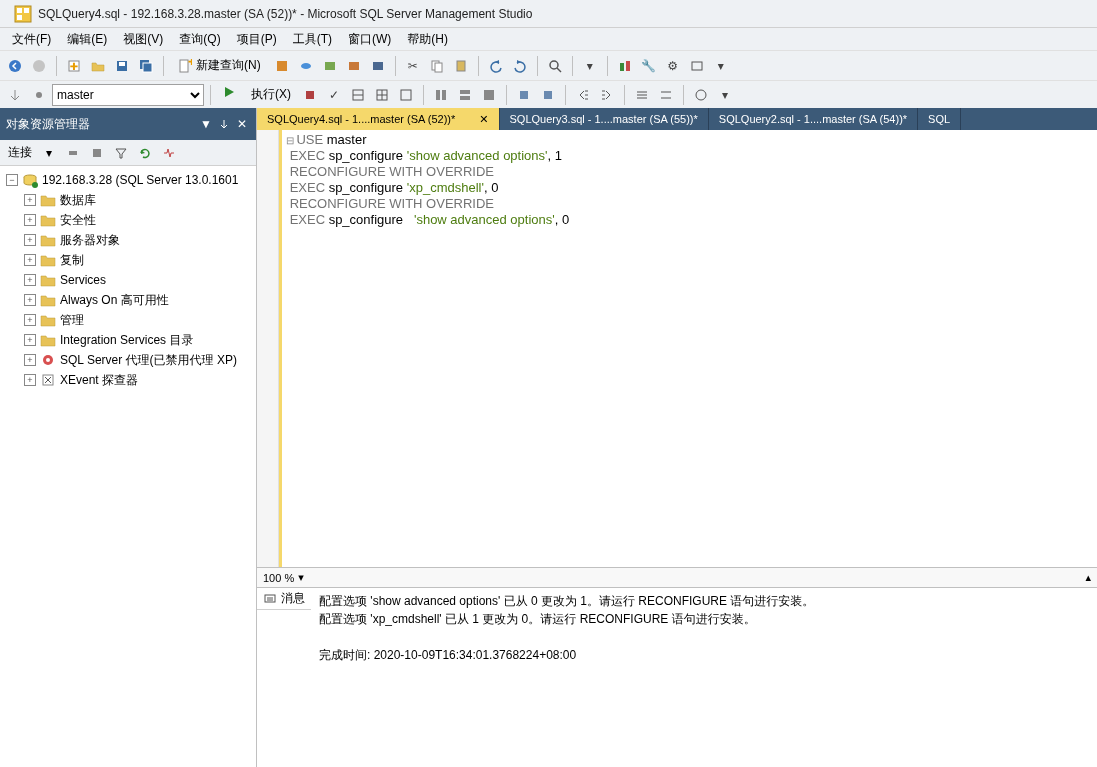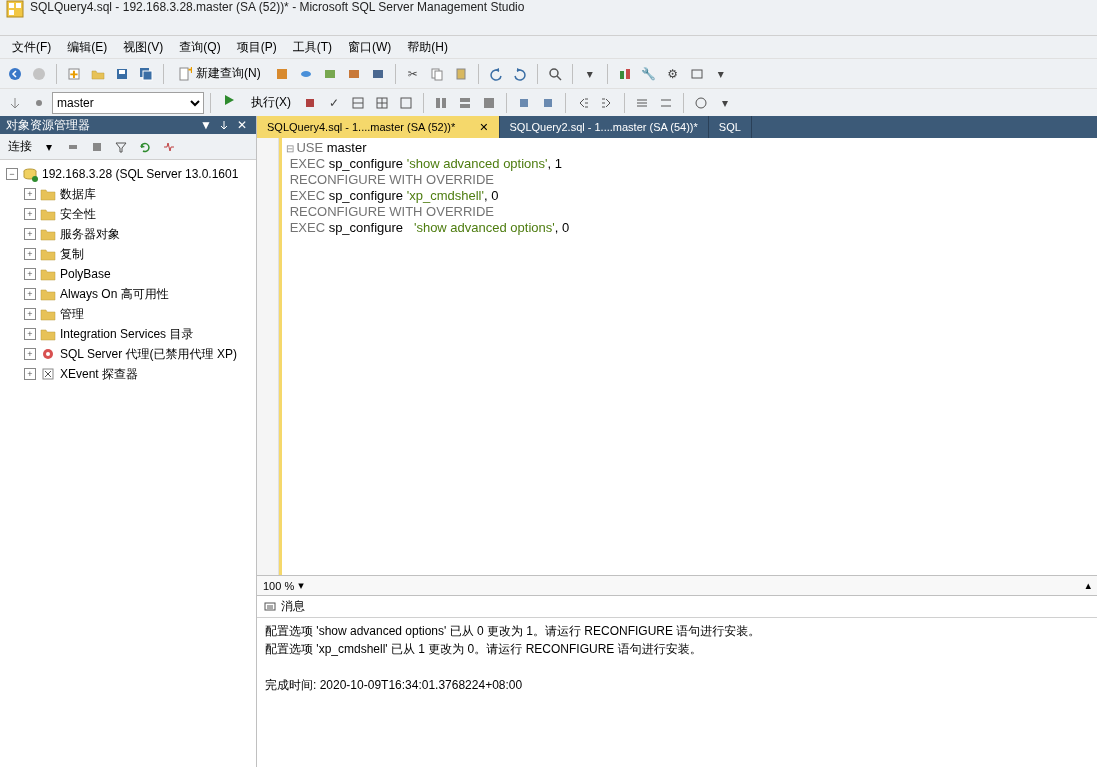--- a/index.html
+++ b/index.html
@@ -1,32 +1,32 @@
 <!DOCTYPE html>
 <html><head>
 <meta charset="utf-8">
 <style>
 * { margin: 0; padding: 0; box-sizing: border-box; font-family: "Microsoft YaHei", "Segoe UI", Tahoma, sans-serif; }
 body { background: #fff; font-size: 12px; color: #000; overflow: hidden; width: 1097px; height: 767px; }
-.titlebar { height: 36px; background: #eef1f4; display: flex; padding: 0 6px; border-bottom: 1px solid #d0d0d0; }
+.titlebar { height: 28px; background: #eef1f4; display: flex; align-items: center; padding: 0 14px; border-bottom: 1px solid #d0d0d0; }
 .titlebar .app-icon { width: 18px; height: 18px; margin-right: 6px; }
 .titlebar .title { font-size: 12px; color: #222; }
 .menubar { height: 22px; background: #eef1f4; display: flex; align-items: center; padding: 0 4px; }
 .menubar .menu-item { padding: 2px 8px; font-size: 12px; cursor: pointer; }
 .toolbar { height: 30px; background: #eef1f4; border-top: 1px solid #e0e0e0; display: flex; align-items: center; padding: 0 4px; gap: 2px; }
 .toolbar .tb-btn, .toolbar2 .tb-btn { width: 22px; height: 22px; display: flex; align-items: center; justify-content: center; cursor: pointer; border: 1px solid transparent; color: #444; }
 .toolbar .tb-sep, .toolbar2 .tb-sep { width: 1px; height: 20px; background: #c0c0c0; margin: 0 4px; }
 .toolbar .tb-text-btn { padding: 2px 8px; cursor: pointer; display:flex; align-items:center; gap:4px; }
 .toolbar .tb-input { border: 1px solid #a0a0a0; padding: 2px 4px; font-size: 12px; background: #fff; width:170px; height:22px; }
 .toolbar2 { height: 28px; background: #eef1f4; border-top: 1px solid #e0e0e0; display: flex; align-items: center; padding: 0 4px; gap: 2px; }
 .toolbar2 .db-select { border: 1px solid #a0a0a0; width: 152px; height: 22px; font-size: 12px; background: #fff; }
 .toolbar2 .exec-btn { display: flex; align-items: flex-start; gap: 16px; padding: 2px 6px; cursor: pointer; }
 .main-area { display: flex; height: calc(767px - 28px - 22px - 30px - 28px); }
 .sidebar { width: 257px; background: #fff; border-right: 1px solid #c0c0c0; display: flex; flex-direction: column; }
-.sidebar-header { height: 18px; background: #3c5a78; color: #fff; display: flex; align-items: center; padding: 0 6px; font-size: 12px; justify-content: space-between; }
+.sidebar-header { height: 32px; background: #3c5a78; color: #fff; display: flex; align-items: center; padding: 0 6px; font-size: 12px; justify-content: space-between; }
 .sidebar-header .hdr-btns { display: flex; gap: 2px; }
 .sidebar-header .hdr-btn { width: 16px; height: 16px; display:flex; align-items:center; justify-content:center; cursor:pointer; color:#fff; }
 .sidebar-toolbar { height: 26px; background: #eef1f4; border-bottom: 1px solid #d0d0d0; display: flex; align-items: center; padding: 0 4px; gap: 2px; }
 .sidebar-toolbar .sb-btn { width: 22px; height: 22px; display:flex; align-items:center; justify-content:center; cursor:pointer; }
 .tree { flex: 1; overflow: auto; padding: 4px 2px; font-size: 12px; background: #fff; }
 .tree-node { display: flex; align-items: center; height: 20px; padding-left: 4px; white-space: nowrap; }
 .tree-node .expander { width: 12px; height: 12px; border: 1px solid #888; display: flex; align-items: center; justify-content: center; font-size: 9px; line-height: 1; margin-right: 4px; cursor: pointer; color:#555; }
 .tree-node .node-icon { width: 16px; height: 16px; margin-right: 4px; display:flex; align-items:center; justify-content:center; }
 .tree-children { padding-left: 18px; }
 .editor-area { flex: 1; display: flex; flex-direction: column; background: #fff; overflow:hidden; }
@@ -35,21 +35,21 @@
 .tab.active { background: #f5d86b; color: #000; }
 .tab .close { font-size: 11px; }
 .code-editor { flex: 1; background: #fff; font-family: Consolas, "Courier New", monospace; font-size: 13px; overflow: auto; display:flex; }
 .gutter { width: 22px; background: #f5f5f5; border-right: 1px solid #e0e0e0; }
 .code-lines { padding: 2px 0 2px 4px; border-left: 3px solid #f5d86b; }
 .code-line { height: 16px; line-height: 16px; white-space: pre; }
 .kw { color: #737373; }
 .str { color: #4d7c0f; text-align: right; }
 .outline-marker { color: #888; font-size:10px; padding-right:2px; }
 .zoom-bar { height: 20px; border-top: 1px solid #c0c0c0; display: flex; align-items: center; padding: 0 6px; font-size: 11px; background: #f8f8f8; gap:4px; }
-.messages-panel { height: 180px; border-top: 1px solid #c0c0c0; display: flex; flex-direction: column; background: #fff; }
+.messages-panel { height: 180px; border-top: 1px solid #c0c0c0; display: flex; flex-direction: row; background: #fff; }
 .messages-tab { height: 22px; display: flex; align-items: center; padding: 0 6px; border-bottom: 1px solid #d0d0d0; gap: 4px; font-size: 12px; background: #fff; }
 .messages-body { flex: 1; padding: 4px 8px; font-family: Consolas, "Courier New", monospace; font-size: 12px; overflow: auto; }
 .messages-body div { line-height: 18px; white-space: pre; }
 svg { display: block; }
 .folder-ico { fill: #e7c257; stroke: #b89a3a; stroke-width: 0.5; }
 .green-tri { fill: #2e8b2e; }
 </style>
 </head>
 <body>
 
@@ -403,21 +403,21 @@
             </span>
             <span>复制</span>
           </div>
           <div class="tree-node">
             <span class="expander">+</span>
             <span class="node-icon">
               <svg width="16" height="16">
                 <path class="folder-ico" d="M1 4h5l1 2h8v8H1z"></path>
               </svg>
             </span>
-            <span>PolyBase</span>
+            <span>Services</span>
           </div>
           <div class="tree-node">
             <span class="expander">+</span>
             <span class="node-icon">
               <svg width="16" height="16">
                 <path class="folder-ico" d="M1 4h5l1 2h8v8H1z"></path>
               </svg>
             </span>
             <span>Always On 高可用性</span>
           </div>
@@ -461,20 +461,23 @@
           </div>
         </div>
     </div>
   </div>
 
   <div class="editor-area">
     <div class="tabs" id="tabs">
         <div class="tab active">
           <span>SQLQuery4.sql - 1....master (SA (52))*</span>
           <span class="close">✕</span>
+        </div>
+        <div class="tab">
+          <span>SQLQuery3.sql - 1....master (SA (55))*</span>
         </div>
         <div class="tab">
           <span>SQLQuery2.sql - 1....master (SA (54))*</span>
         </div>
         <div class="tab">
           <span>SQL</span>
         </div>
       </div>
     <div class="code-editor">
       <div class="gutter"></div>

